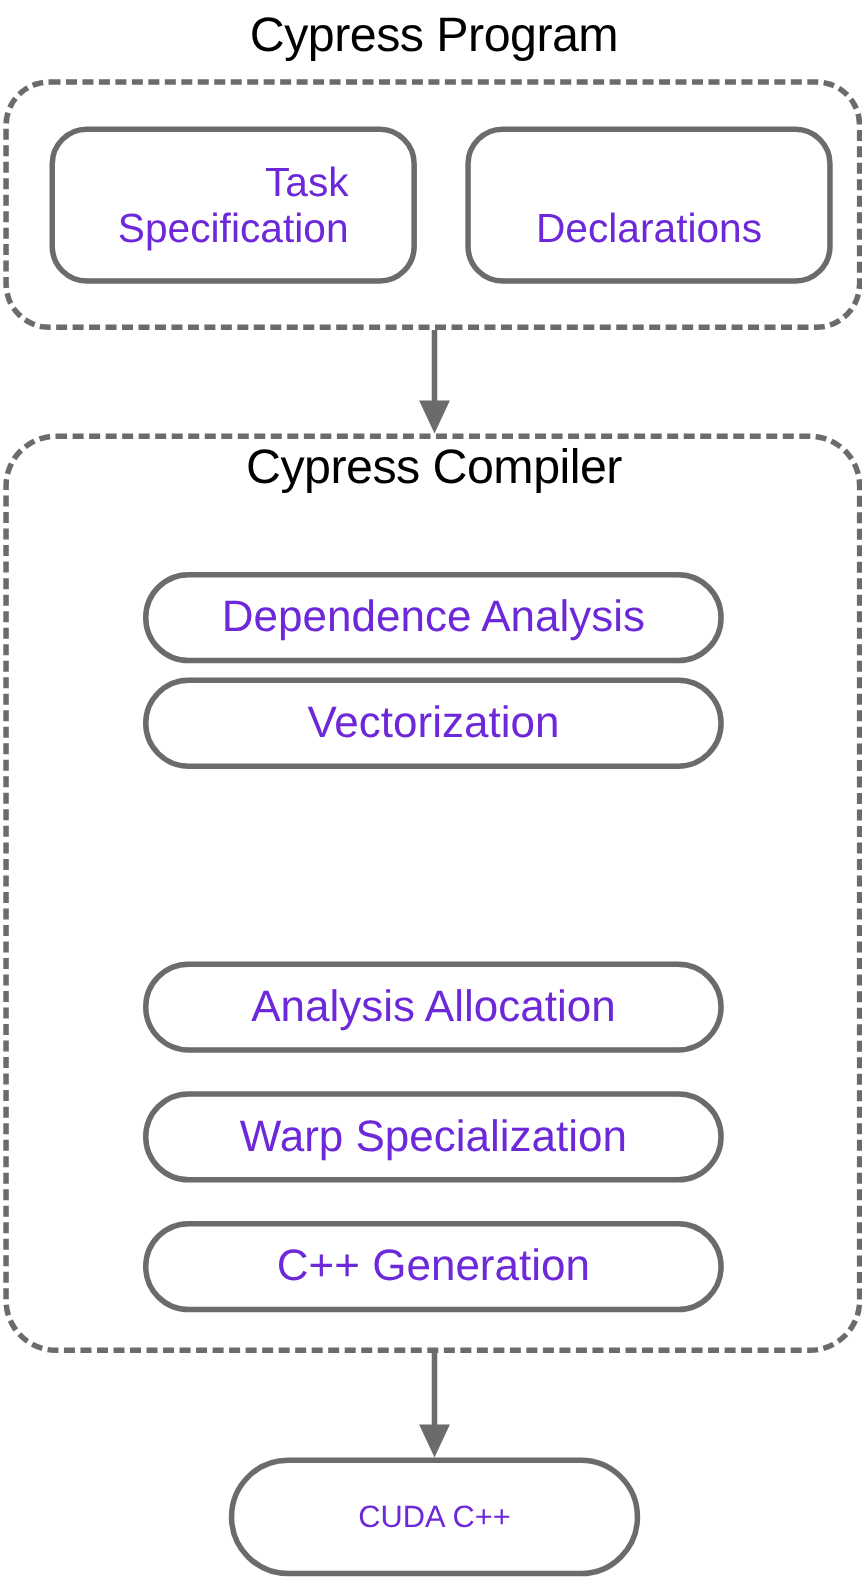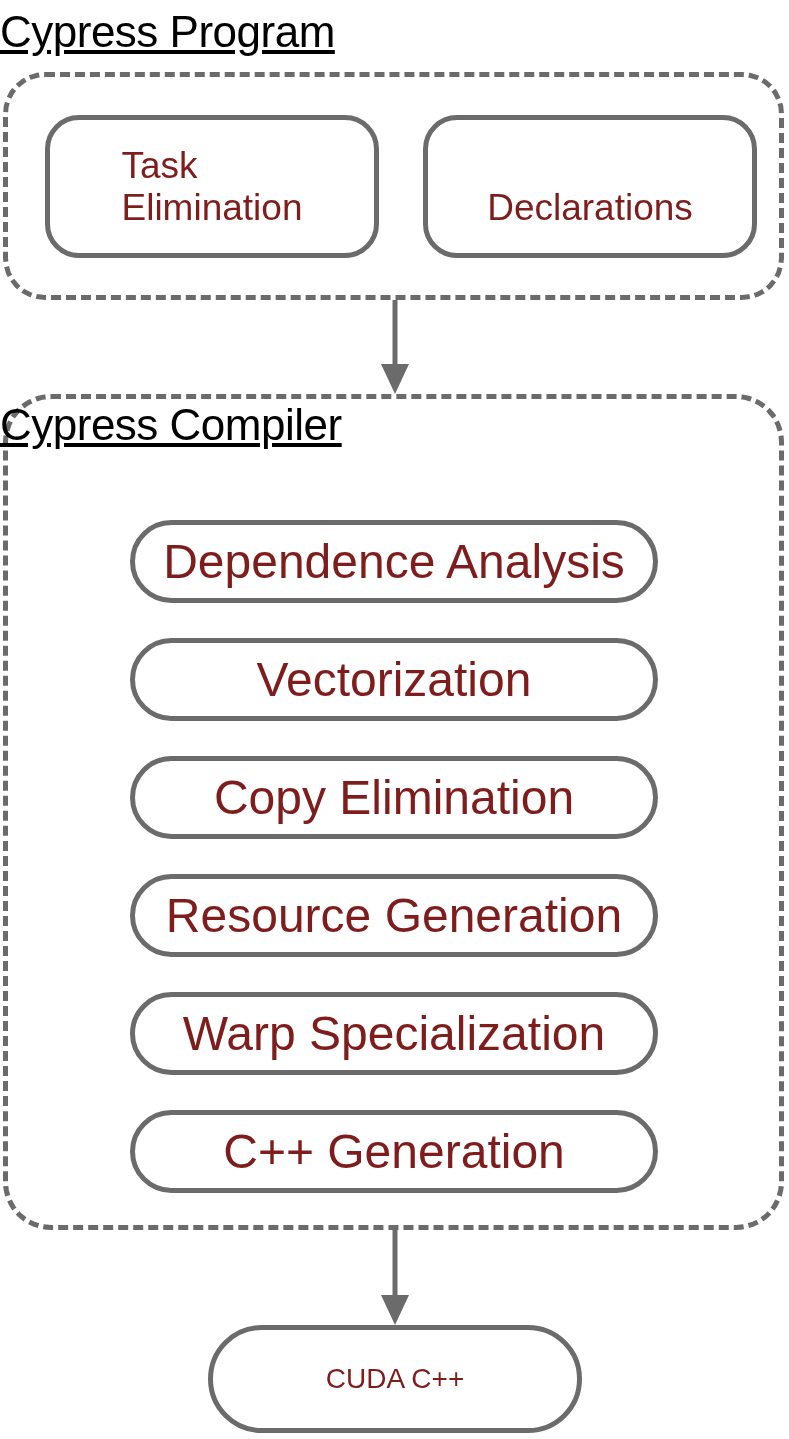--- a/index.html
+++ b/index.html
@@ -18,27 +18,26 @@
     height: 1439px;
     background: #ffffff;
     overflow: hidden;
   }
 
   
   .title {
     position: absolute;
     left: 0;
     width: 789px;
-    text-align: left;
+    text-align: center;
     color: #000000;
     font-size: 44px;
     line-height: 52px;
     letter-spacing: -0.5px;
     white-space: nowrap;
-    text-decoration: underline;
   }
   #program-title { top: 6px; }
   #compiler-title { top: 399px; }
 
   
   .group-box {
     position: absolute;
     box-sizing: border-box;
     border: 5px dashed #6b6b6b;
     background: transparent;
@@ -57,46 +56,46 @@
     height: 836px;
     border-radius: 48px;
   }
 
   
   .node {
     position: absolute;
     box-sizing: border-box;
     border: 5px solid #6b6b6b;
     background: #ffffff;
-    color: #7f1d1d;
+    color: #6d28d9;
     display: flex;
     align-items: center;
     justify-content: center;
-    text-align: left;
+    text-align: right;
     line-height: 1.12;
   }
 
   
   .node-program {
     top: 115px;
     width: 334px;
     height: 143px;
     border-radius: 34px;
     font-size: 37px;
   }
   #node-task-declarations { left: 45px; }
   #node-mapping-specification { left: 423px; }
 
   
   .node-stage {
     left: 130px;
     width: 528px;
     height: 83px;
     border-radius: 44px;
-    font-size: 48px;
+    font-size: 40px;
   }
 
   
   #node-cuda {
     left: 208px;
     top: 1325px;
     width: 374px;
     height: 108px;
     border-radius: 56px;
     font-size: 28px;
@@ -117,46 +116,43 @@
 
 <div id="canvas">
 
   <div class="title" id="program-title">Cypress Program</div>
 
   <div class="group-box" id="program-group"></div>
 
   <div class="node node-program" id="node-task-declarations">
     <div>
       <span>Task</span><br>
-      <span>Elimination</span>
+      <span>Specification</span>
     </div>
   </div>
 
   <div class="node node-program" id="node-mapping-specification">
     <div>
       <br>
       <span>Declarations</span>
     </div>
   </div>
 
   <div class="group-box" id="compiler-group"></div>
 
   <div class="title" id="compiler-title">Cypress Compiler</div>
 
   <div class="node node-stage" style="top:520px;">
     <span>Dependence Analysis</span>
   </div>
-  <div class="node node-stage" style="top:638px;">
+  <div class="node node-stage" style="top:616px;">
     <span>Vectorization</span>
   </div>
-  <div class="node node-stage" style="top:756px;">
-    <span>Copy Elimination</span>
-  </div>
   <div class="node node-stage" style="top:874px;">
-    <span>Resource Generation</span>
+    <span>Analysis Allocation</span>
   </div>
   <div class="node node-stage" style="top:992px;">
     <span>Warp Specialization</span>
   </div>
   <div class="node node-stage" style="top:1110px;">
     <span>C++ Generation</span>
   </div>
 
   <div class="node" id="node-cuda">
     <span>CUDA C++</span>

